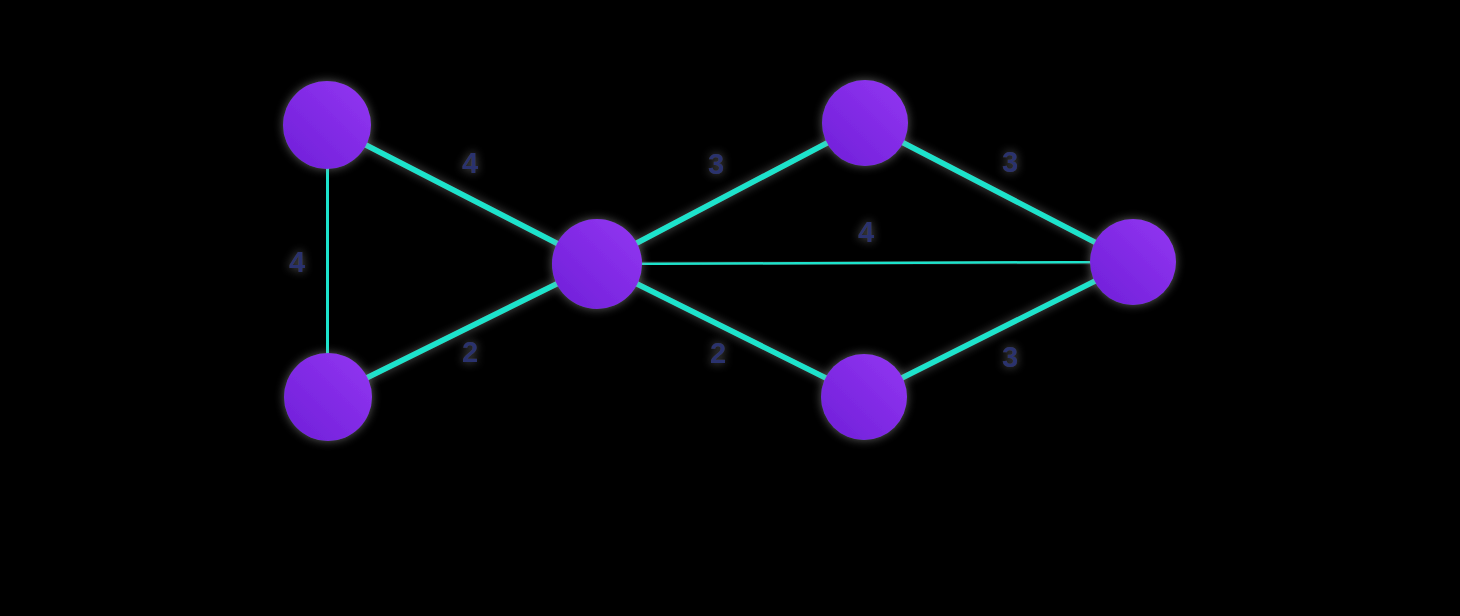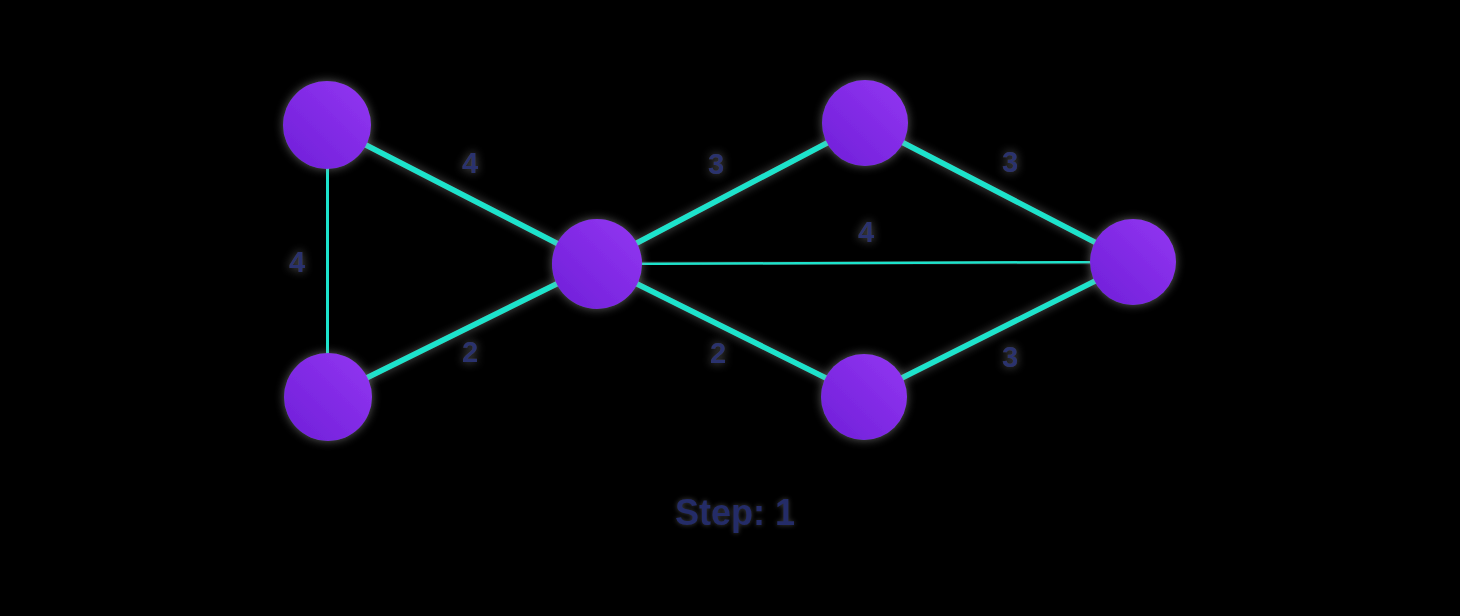--- a/index.html
+++ b/index.html
@@ -77,14 +77,13 @@
       <text x="718" y="363" fill="#2B336E" class="edge-weight" filter="url(#softShadow)">2</text>
       <text x="1010" y="172" fill="#2B336E" class="edge-weight" filter="url(#softShadow)">3</text>
       <text x="1010" y="367" fill="#2B336E" class="edge-weight" filter="url(#softShadow)">3</text>
       <circle cx="327" cy="125" r="44" fill="url(#nodeGrad)" filter="url(#softShadow)"></circle>
       <circle cx="328" cy="397" r="44" fill="url(#nodeGrad)" filter="url(#softShadow)"></circle>
       <circle cx="597" cy="264" r="45" fill="url(#nodeGrad)" filter="url(#softShadow)"></circle>
       <circle cx="865" cy="123" r="43" fill="url(#nodeGrad)" filter="url(#softShadow)"></circle>
       <circle cx="864" cy="397" r="43" fill="url(#nodeGrad)" filter="url(#softShadow)"></circle>
       <circle cx="1133" cy="262" r="43" fill="url(#nodeGrad)" filter="url(#softShadow)"></circle>
     </svg>
-  <div class="caption">Step: 1</div>
 </div>
 
 </body></html>

